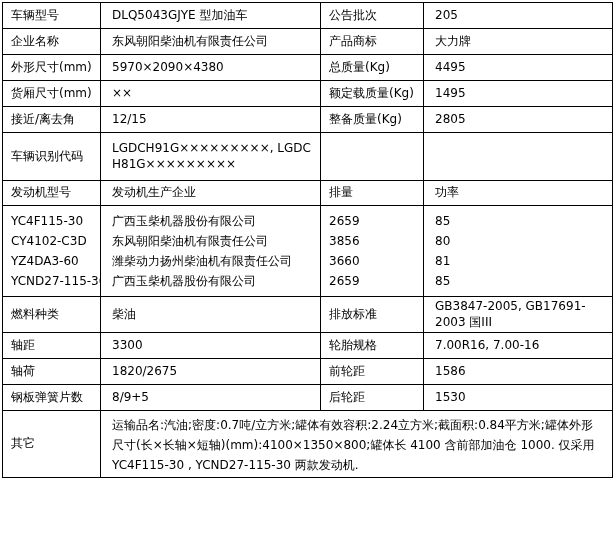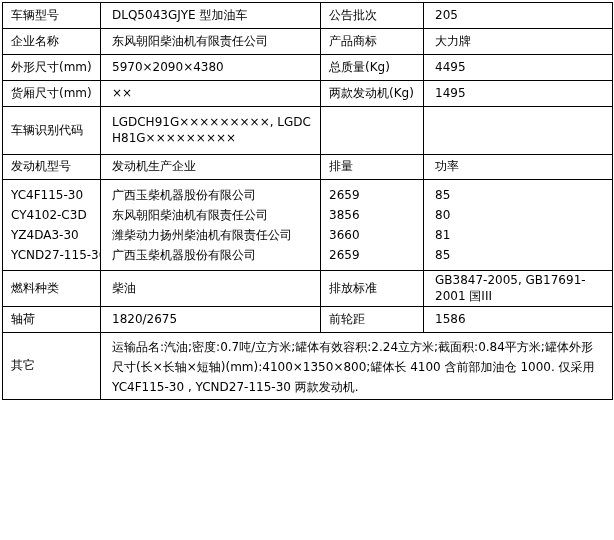--- a/index.html
+++ b/index.html
@@ -63,40 +63,46 @@
     </tr>
     <tr class="r">
       <td class="lbl">外形尺寸(mm)</td>
       <td class="val">5970×2090×4380</td>
       <td class="lbl">总质量(Kg)</td>
       <td class="val">4495</td>
     </tr>
     <tr class="r">
       <td class="lbl">货厢尺寸(mm)</td>
       <td class="val">××</td>
-      <td class="lbl">两款发动机(Kg)</td>
+      <td class="lbl">额定载质量(Kg)</td>
       <td class="val">1495</td>
+    </tr>
+    <tr class="r">
+      <td class="lbl">接近/离去角</td>
+      <td class="val">12/15</td>
+      <td class="lbl">整备质量(Kg)</td>
+      <td class="val">2805</td>
     </tr>
     <tr class="r-vin">
       <td class="lbl">车辆识别代码</td>
       <td class="val vin-val">LGDCH91G×××××××××, LGDCH81G×××××××××</td>
       <td class="lbl"></td>
       <td class="val"></td>
     </tr>
     <tr class="r-hdr">
       <td class="lbl">发动机型号</td>
       <td class="val">发动机生产企业</td>
       <td class="lbl">排量</td>
       <td class="val">功率</td>
     </tr>
     <tr class="r-eng">
       <td class="lbl eng">
         <div>YC4F115-30</div>
         <div>CY4102-C3D</div>
-        <div>YZ4DA3-30</div>
+        <div>YZ4DA3-60</div>
         <div>YCND27-115-30</div>
       </td>
       <td class="val eng">
         <div>广西玉柴机器股份有限公司</div>
         <div>东风朝阳柴油机有限责任公司</div>
         <div>潍柴动力扬州柴油机有限责任公司</div>
         <div>广西玉柴机器股份有限公司</div>
       </td>
       <td class="lbl eng">
         <div>2659</div>
@@ -108,26 +114,38 @@
         <div>85</div>
         <div>80</div>
         <div>81</div>
         <div>85</div>
       </td>
     </tr>
     <tr class="r">
       <td class="lbl">燃料种类</td>
       <td class="val">柴油</td>
       <td class="lbl">排放标准</td>
-      <td class="val">GB3847-2005, GB17691-2001 国III</td>
+      <td class="val">GB3847-2005, GB17691-2003 国III</td>
+    </tr>
+    <tr class="r">
+      <td class="lbl">轴距</td>
+      <td class="val">3300</td>
+      <td class="lbl">轮胎规格</td>
+      <td class="val">7.00R16, 7.00-16</td>
     </tr>
     <tr class="r">
       <td class="lbl">轴荷</td>
       <td class="val">1820/2675</td>
       <td class="lbl">前轮距</td>
       <td class="val">1586</td>
+    </tr>
+    <tr class="r">
+      <td class="lbl">钢板弹簧片数</td>
+      <td class="val">8/9+5</td>
+      <td class="lbl">后轮距</td>
+      <td class="val">1530</td>
     </tr>
     <tr class="r-oth">
       <td class="lbl">其它</td>
       <td class="val other-text" colspan="3">运输品名:汽油;密度:0.7吨/立方米;罐体有效容积:2.24立方米;截面积:0.84平方米;罐体外形尺寸(长×长轴×短轴)(mm):4100×1350×800;罐体长 4100 含前部加油仓 1000. 仅采用 YC4F115-30 , YCND27-115-30 两款发动机.</td>
     </tr>
   </tbody>
 </table>
 
 </body></html>

